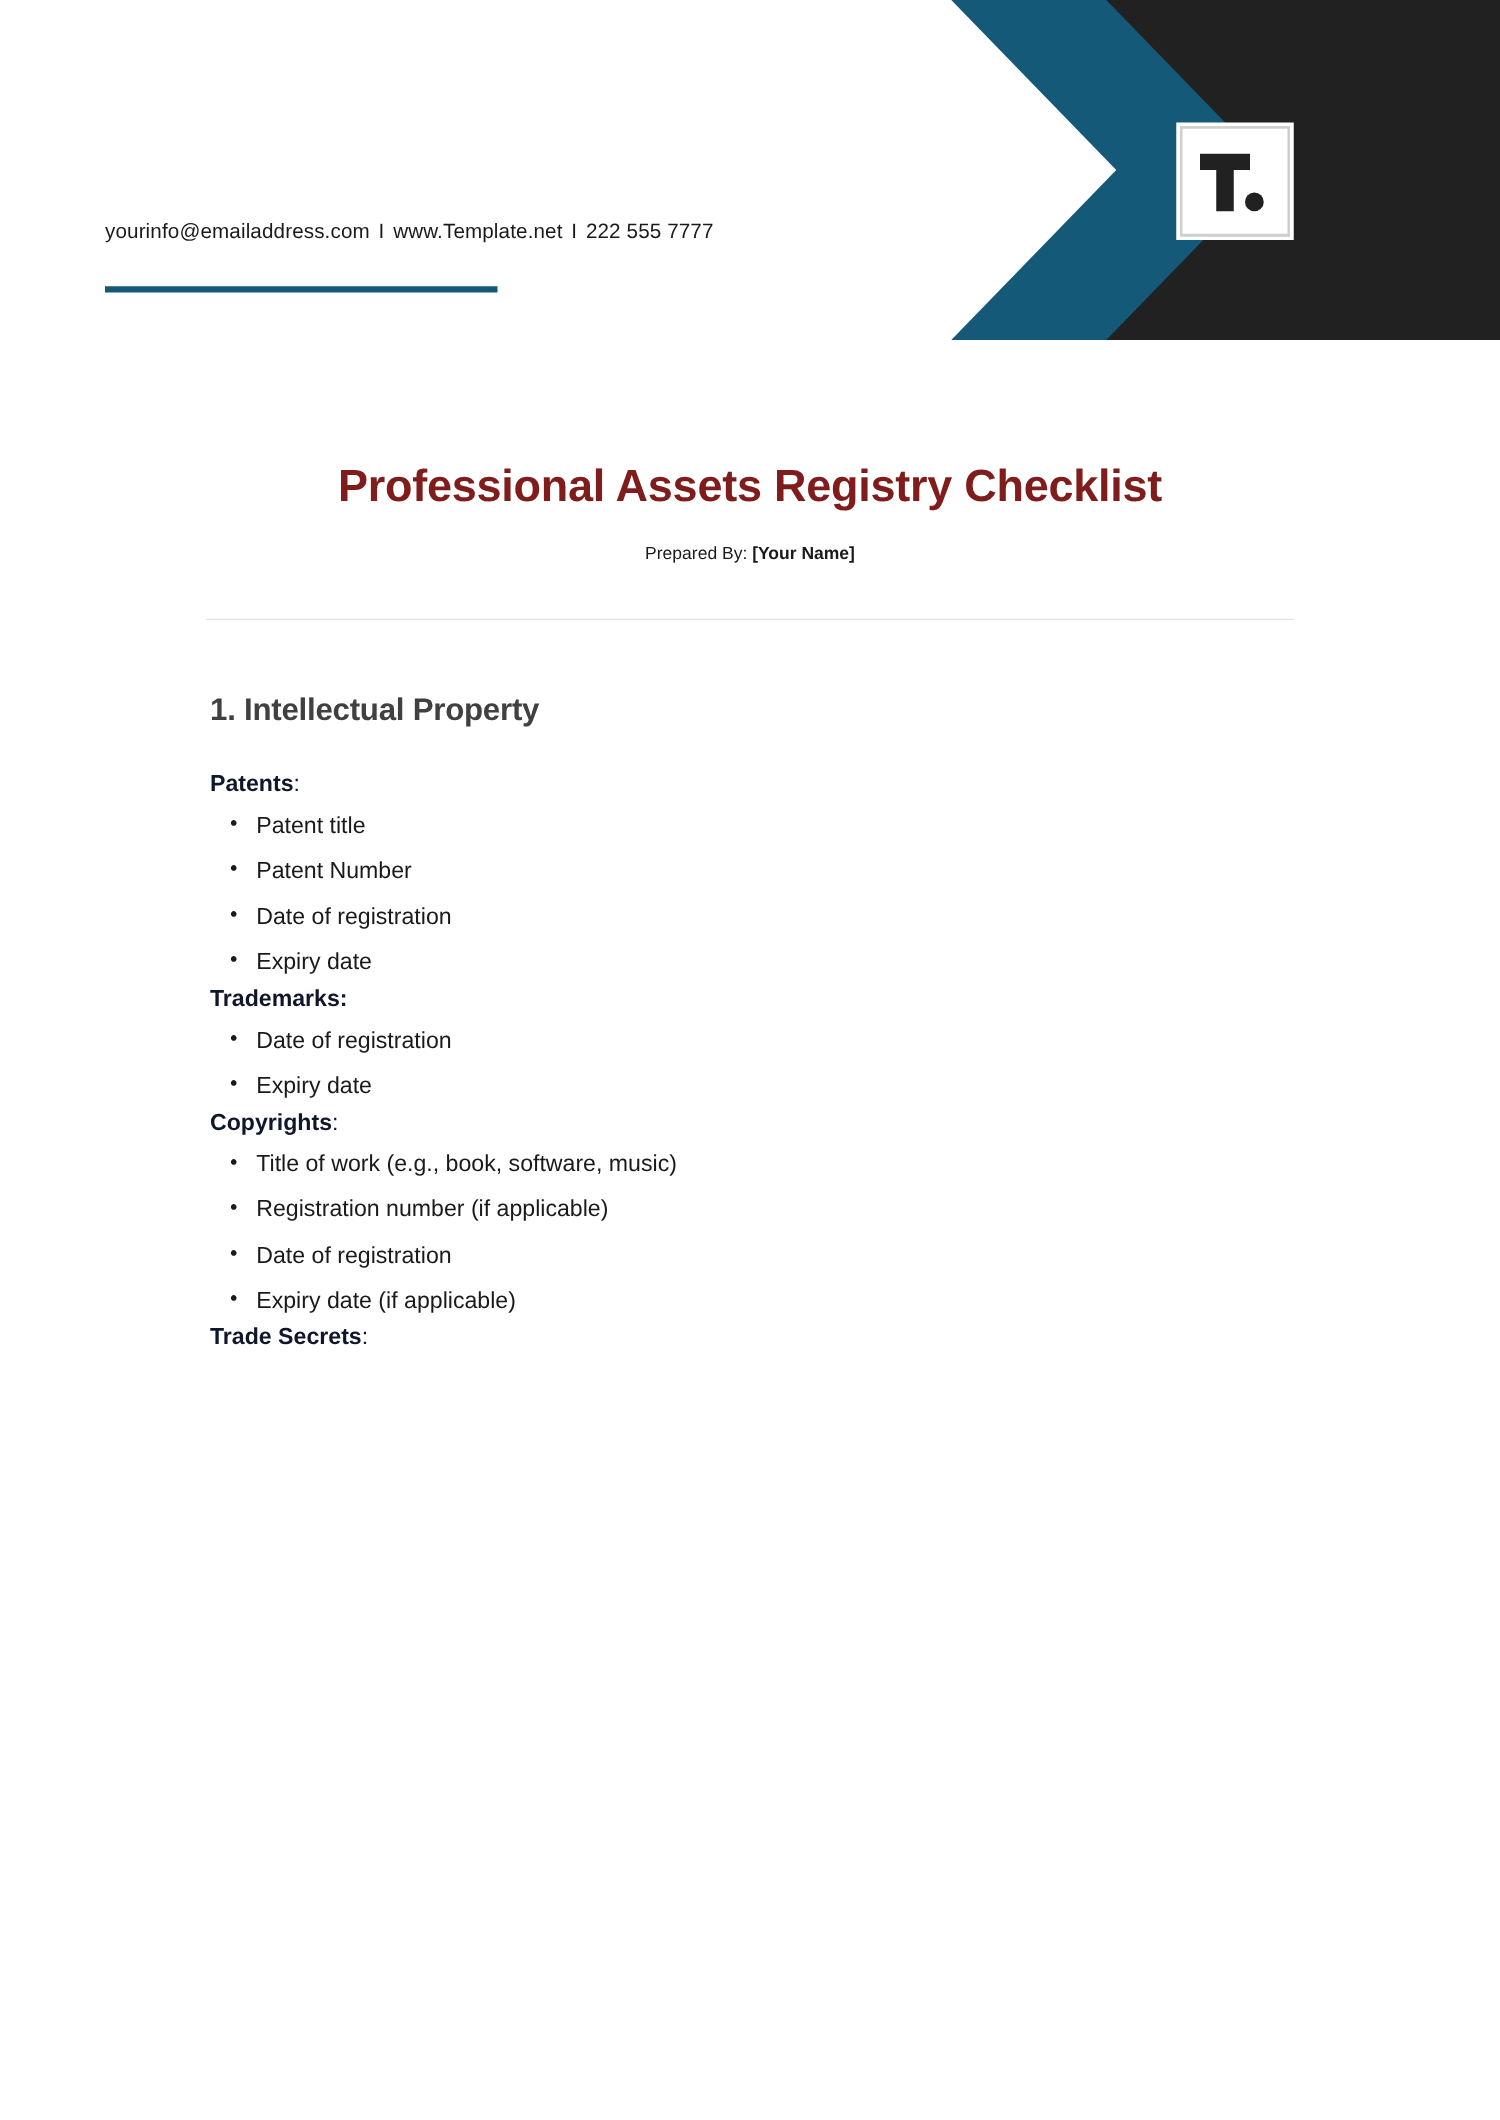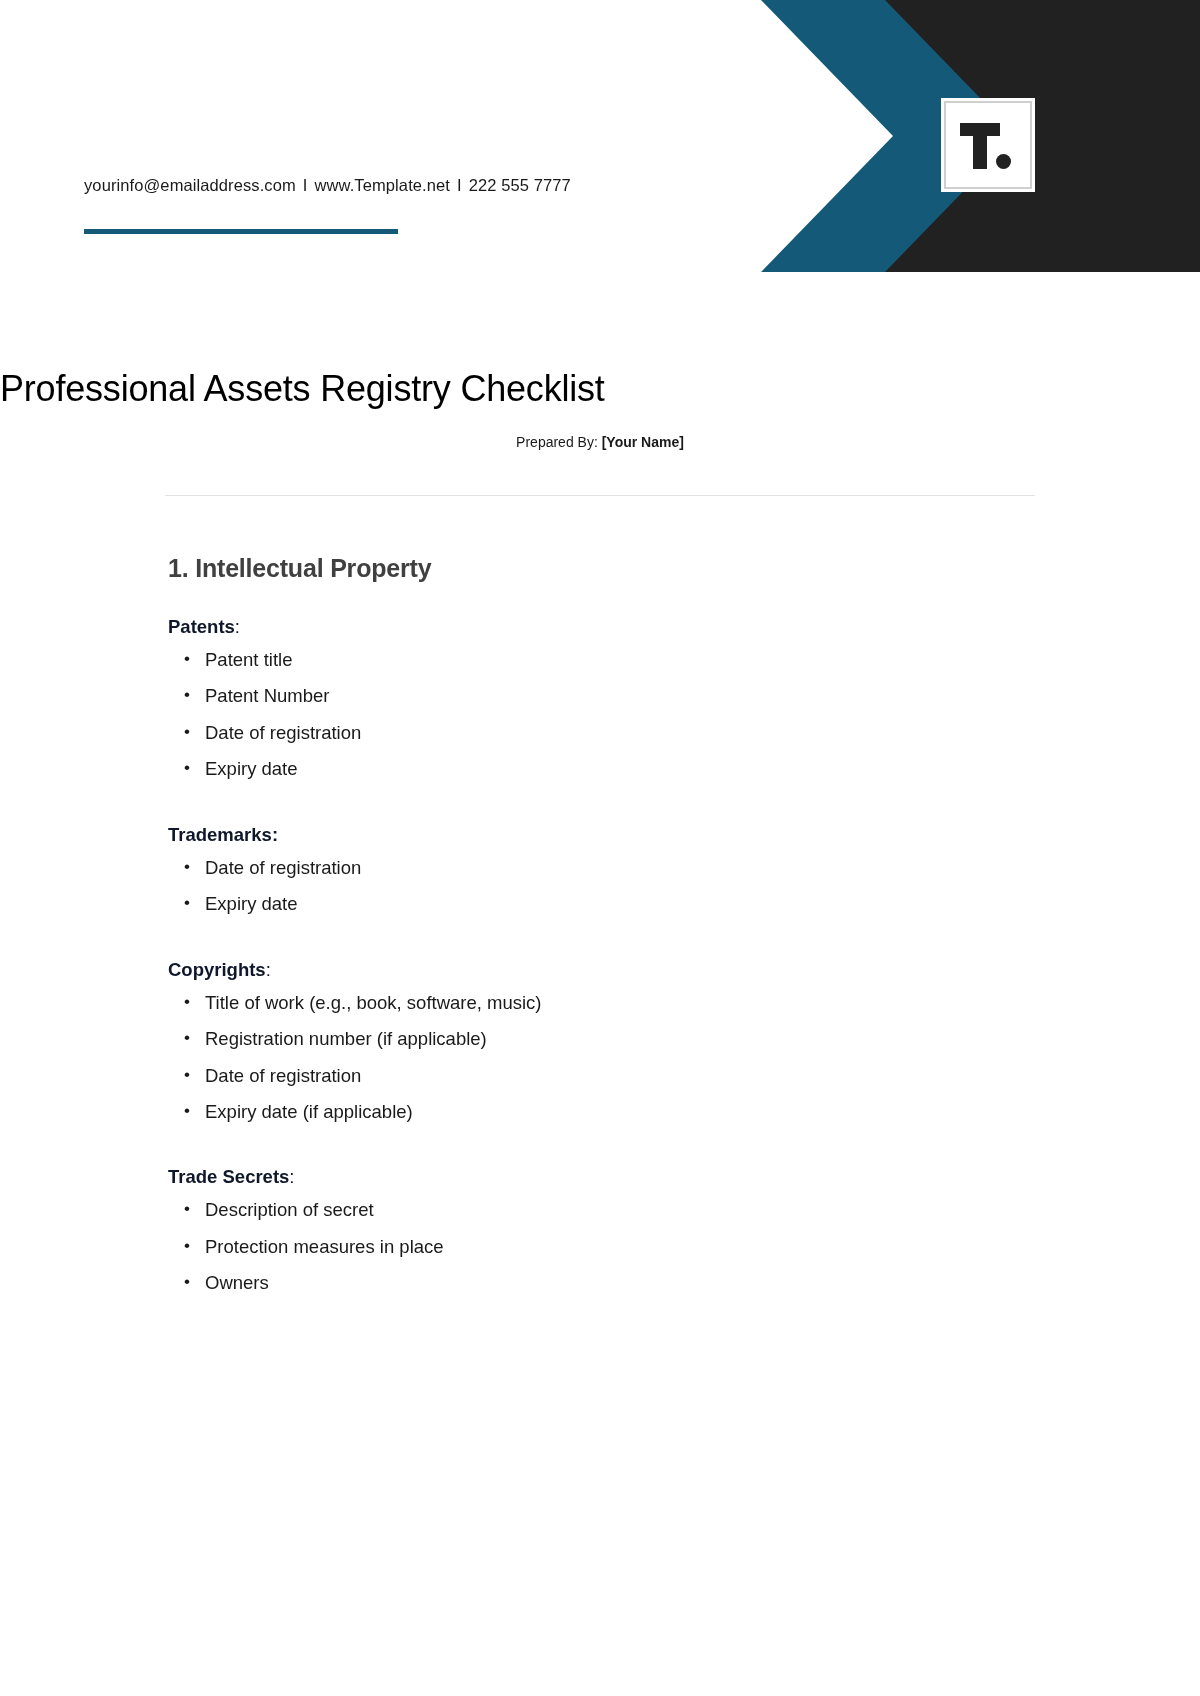--- a/index.html
+++ b/index.html
@@ -101,23 +101,24 @@
 
   
   .doc {
     position: absolute;
     top: 272px;
     left: 0;
     width: 1200px;
   }
 
   .doc-title {
+    text-align: center;
     font-size: 36px;
-    font-weight: normal;
-    color: #000000;
+    font-weight: bold;
+    color: #7f1d1d;
     letter-spacing: -0.2px;
     margin-top: 96px;
   }
 
   .prepared-by {
     text-align: center;
     font-size: 14px;
     color: #1a1a1a;
     margin-top: 24px;
   }
@@ -139,21 +140,21 @@
   }
 
   .section-heading {
     font-size: 25px;
     font-weight: bold;
     color: #404040;
     margin-top: 58px;
     letter-spacing: -0.2px;
   }
 
-  .subgroup { margin-top: 36px; }
+  .subgroup { }
   .subgroup:first-of-type { margin-top: 33px; }
 
   .subgroup-label {
     font-size: 18.5px;
     color: #0f172a;
     margin-bottom: 4px;
   }
   .subgroup-label .lbl { font-weight: bold; }
   .subgroup-label .colon-regular { font-weight: normal; }
   .subgroup-label .colon-bold { font-weight: bold; }
@@ -255,21 +256,16 @@
         <li>Registration number (if applicable)</li>
         <li>Date of registration</li>
         <li>Expiry date (if applicable)</li>
       </ul>
     </div>
 
     <div class="subgroup">
       <div class="subgroup-label">
         <span class="lbl">Trade Secrets</span><span class="colon-regular">:</span>
       </div>
-      <ul class="bullets">
-        <li>Description of secret</li>
-        <li>Protection measures in place</li>
-        <li>Owners</li>
-      </ul>
     </div>
 
   </div>
 </div>
 
 </body></html>

